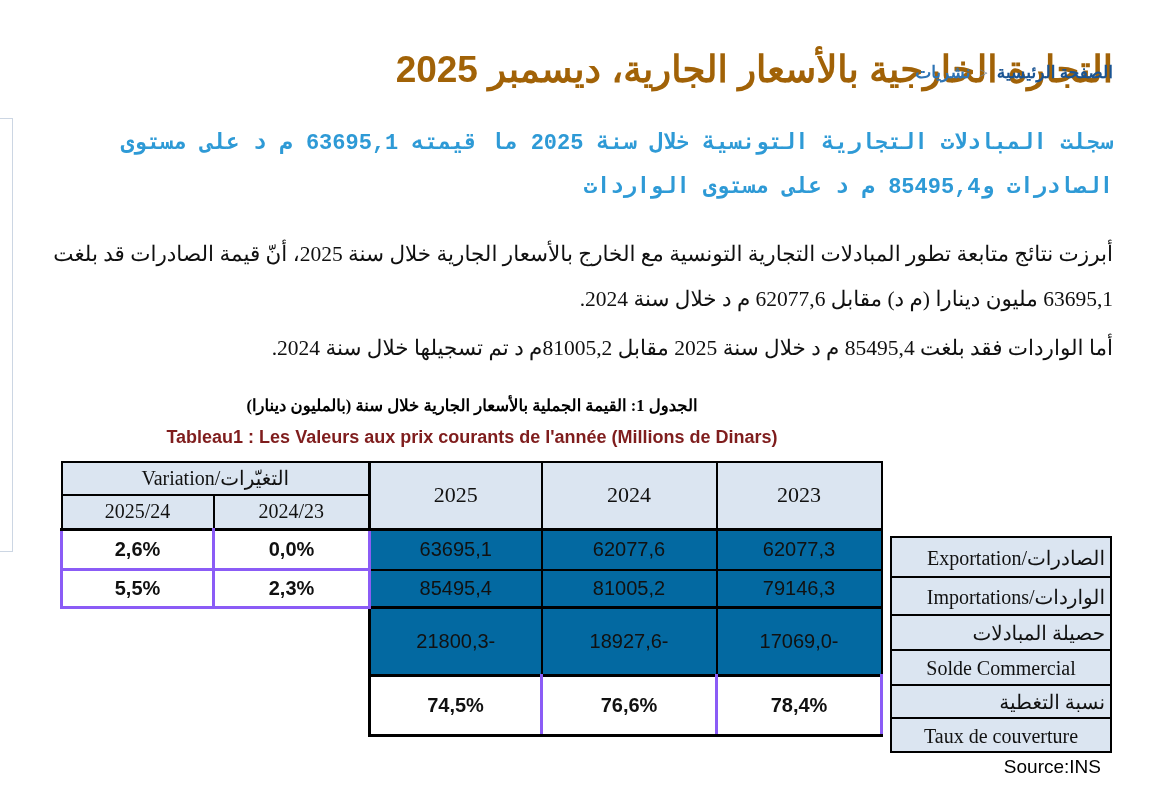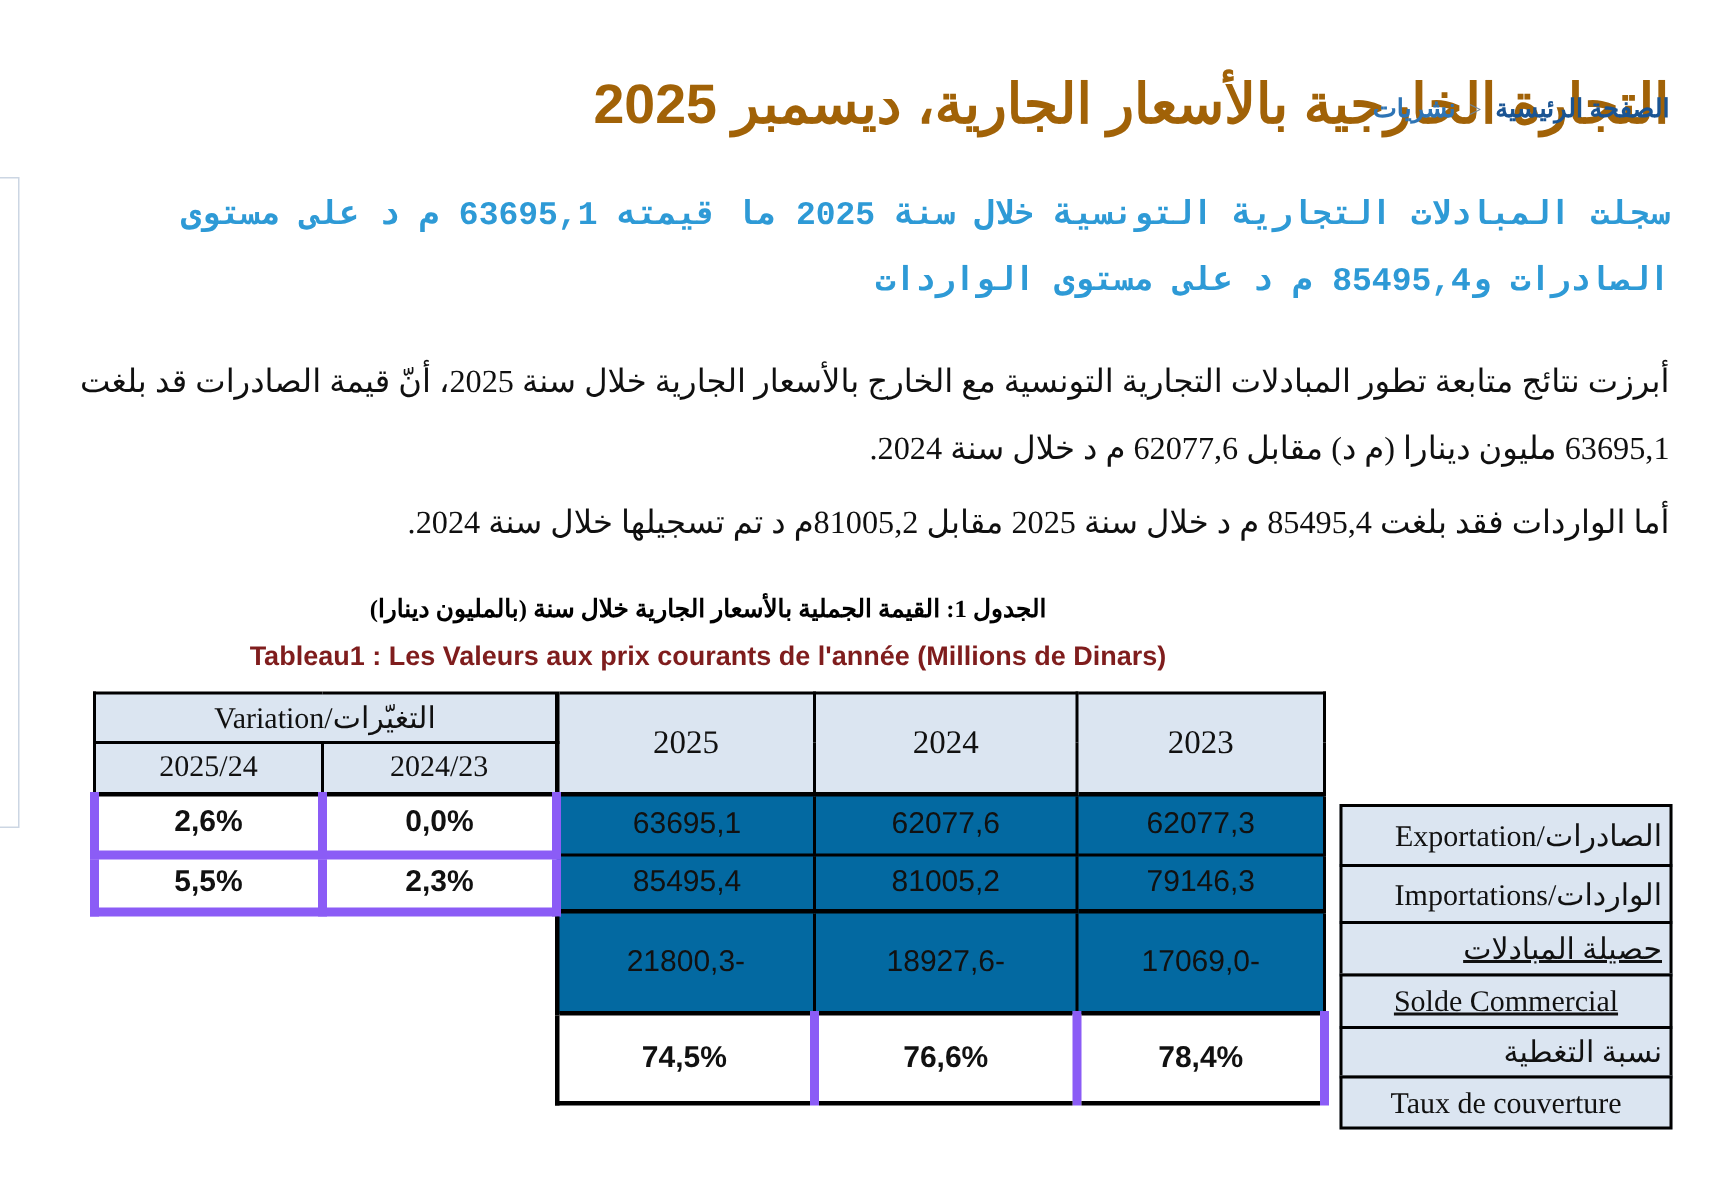--- a/index.html
+++ b/index.html
@@ -68,21 +68,21 @@
   }
   tr.h1 td.varhdr { height: 33px; }
   td.year { font-size: 22px; }
   tr.h2 td.hdr { height: 35px; }
 
   td.num {
     border: 2px solid #000; background: #0369a1;
     font-family: "Liberation Sans", sans-serif; font-size: 20px;
   }
   td.pct {
-    border: 6px solid #8b5cf6; background: #fff;
+    border: 3px solid #8b5cf6; background: #fff;
     font-family: "Liberation Sans", sans-serif; font-size: 20px; font-weight: bold;
   }
   td.ghost { border: none; background: #fff; }
 
   tr.thick td:not(.ghost) { border-top: 3px solid #000; }
   tr.export td:not(.ghost) { height: 40px; }
   tr.import td:not(.ghost) { height: 38px; }
   tr.balance td:not(.ghost) { height: 68px; }
   tr.coverage td:not(.ghost) { height: 60px; border-bottom: 3px solid #000; }
   td.ycol1 { border-left: 3px solid #000 !important; }
@@ -92,21 +92,21 @@
   .lbl {
     border: 2px solid #000; background: #dbe5f1;
     direction: rtl; text-align: right; padding: 0 5px;
     font-family: "Liberation Serif", serif; font-size: 20px;
     margin-top: -2px; display: block; overflow: hidden; white-space: nowrap;
   }
   .lbl.first { margin-top: 0; }
   .lbl.center { direction: ltr; text-align: center; padding: 0 2px; }
   .lh42 { height: 42px; line-height: 40px; }
   .lh40 { height: 40px; line-height: 38px; }
-  .lh37 { height: 37px; line-height: 35px; text-decoration: underline; }
+  .lh37 { height: 37px; line-height: 35px; }
   .lh35 { height: 35px; line-height: 33px; }
   .lh36 { height: 36px; line-height: 34px; }
 
   .source {
     width: 1107px; margin-top: 3px; text-align: right;
     font-family: "Liberation Sans", sans-serif; font-size: 19px; color: #000;
     padding-right: 6px;
   }
 </style>
 </head>
@@ -186,14 +186,15 @@
       <div class="lbl first lh42">الصادرات/Exportation</div>
       <div class="lbl lh40">الواردات/Importations</div>
       <div class="lbl lh37">حصيلة المبادلات</div>
       <div class="lbl center lh37">Solde Commercial</div>
       <div class="lbl lh35">نسبة التغطية</div>
       <div class="lbl center lh36">Taux de couverture</div>
     </div>
 
   </div>
 
+  <div class="source">Source:INS</div>
 
 </div>
 
 </body></html>

